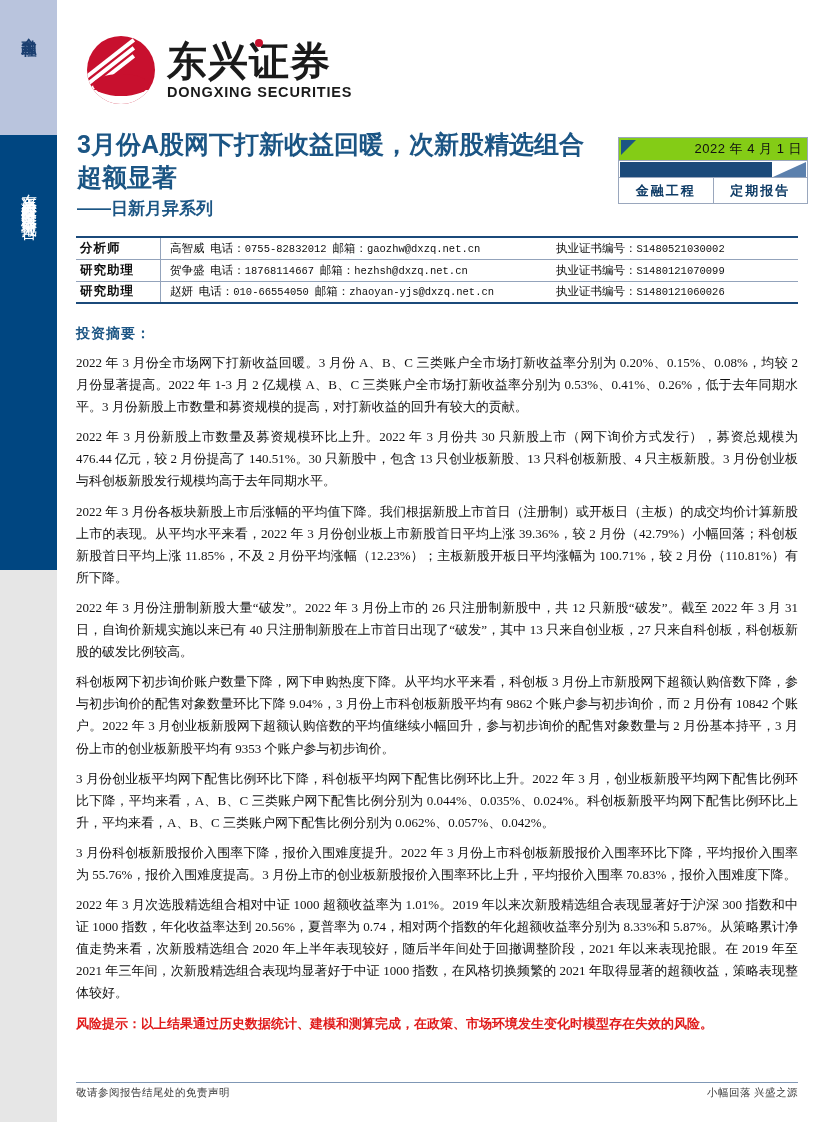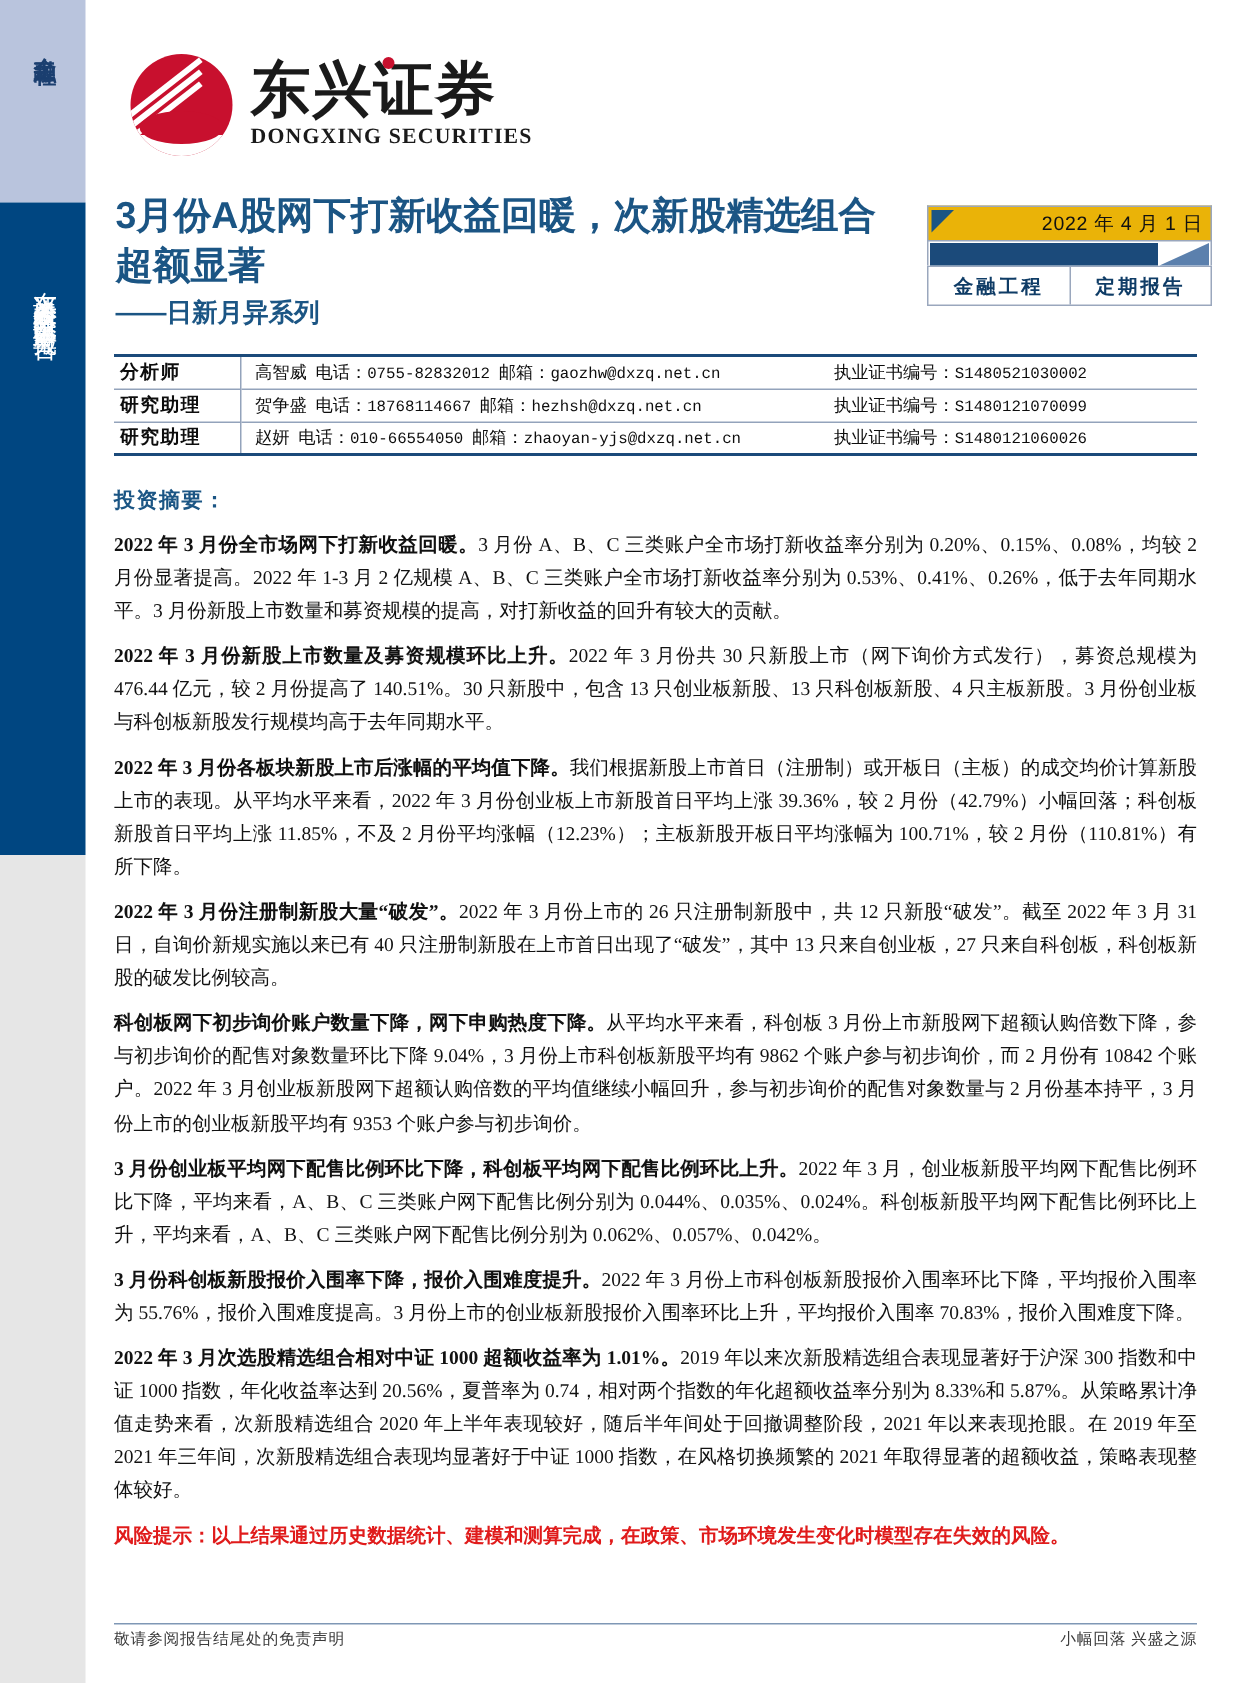--- a/index.html
+++ b/index.html
@@ -124,21 +124,21 @@
   }
   #logo-dot {
     position: absolute;
     width: 8px; height: 8px;
     border-radius: 50%;
     background: #c8102e;
     left: 88px;
     top: -2px;
   }
   #logo-en {
-    font-family: Liberation Serif, serif;
+    font-family: Liberation Sans, sans-serif;
     font-size: 14.5px;
     font-weight: 700;
     color: #1a1a1a;
     letter-spacing: 0.8px;
     margin-top: 3px;
   }
 
   
   #title-block {
     position: absolute;
@@ -169,21 +169,21 @@
     position: absolute;
     right: 19px;
     top: 137px;
     width: 190px;
   }
   #date-row {
     position: relative;
     height: 22px;
     border: 1px solid #9aa7bd;
     border-bottom: none;
-    background: #eab308;
+    background: #84cc16;
   }
   #date-tri {
     position: absolute;
     left: 2px; top: 2px;
     width: 0; height: 0;
     border-left: 15px solid #1b5584;
     border-bottom: 15px solid transparent;
   }
   #date-text {
     position: absolute;
@@ -289,21 +289,21 @@
     width: 722px;
   }
   #body-text p {
     margin: 0 0 8px 0;
     font-size: 13px;
     line-height: 1.70;
     text-align: justify;
     color: #111111;
     letter-spacing: 0px;
   }
-  #body-text p b { font-weight: 700; }
+  #body-text p b { font-weight: 400; }
   #body-text p.risk {
     color: #e01b1b;
     font-weight: 700;
     margin-top: 4px;
   }
 
   
   #footer {
     position: absolute;
     left: 19px;

